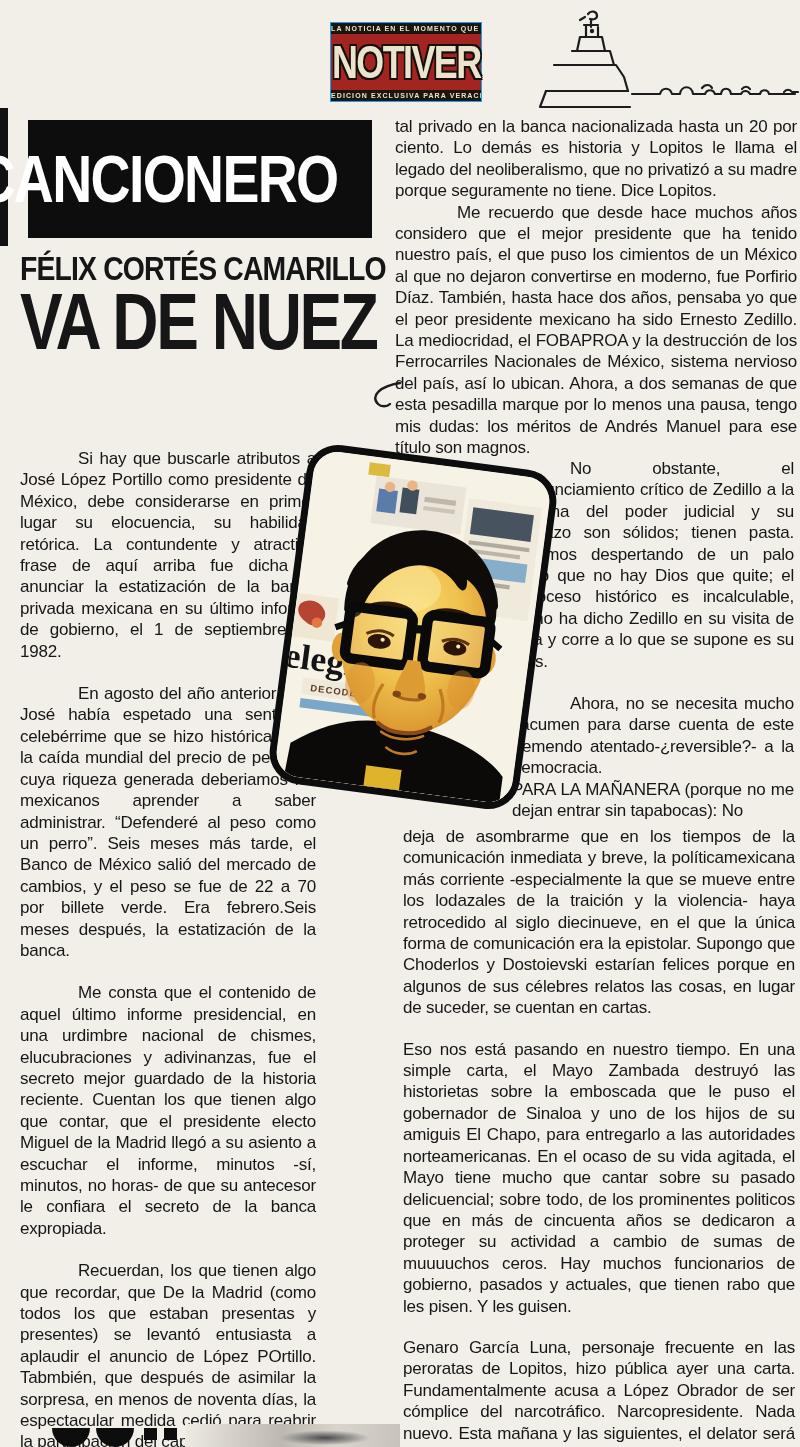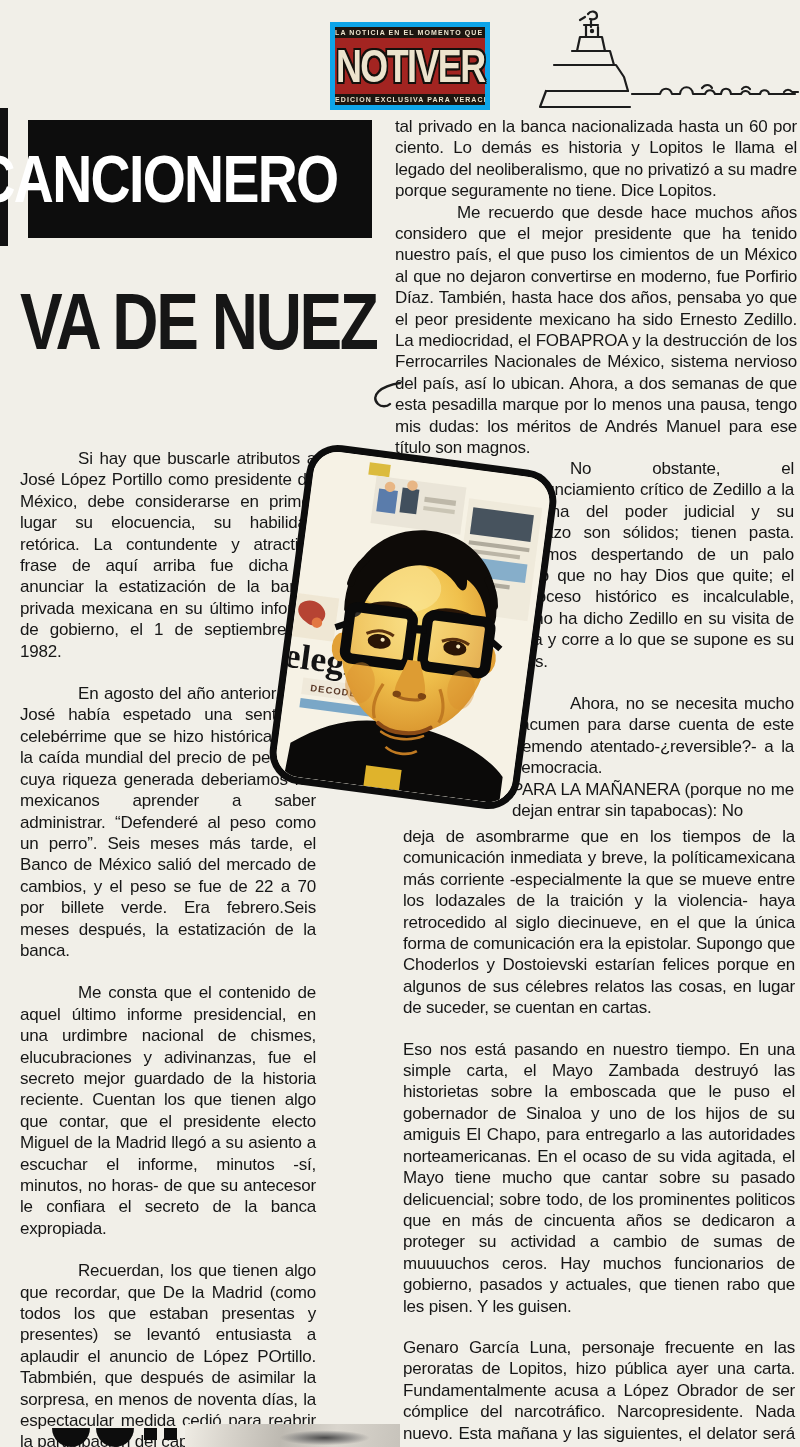--- a/index.html
+++ b/index.html
@@ -3,21 +3,21 @@
 <meta charset="utf-8">
 <style>
   html,body{margin:0;padding:0;background:#d8d6d0;}
   .page{
     position:relative;width:800px;height:1447px;margin:0 auto;
     background:#f1efe8;overflow:hidden;
     font-family:"Liberation Sans", sans-serif;color:#161616;
   }
   
   .logo-box{position:absolute;left:330px;top:22px;width:150px;height:78px;
-    background:#a32421;border:5px solid #0ea5e9;display:flex;flex-direction:column;}
+    background:#a32421;border:1px solid #0ea5e9;display:flex;flex-direction:column;}
   .logo-strip{background:#1c150f;color:#ece3cd;font-size:7px;font-weight:bold;
     letter-spacing:1.1px;text-align:center;padding:2px 0;white-space:nowrap;overflow:hidden;}
   .logo-word{flex:1;display:flex;align-items:center;justify-content:center;}
   .logo-word span{
     display:inline-block;font-weight:bold;font-size:46px;line-height:1;
     color:#ece3cd;transform:scaleX(0.78);letter-spacing:-2px;
     text-shadow:-2px -2px 0 #14100c,2px -2px 0 #14100c,-2px 2px 0 #14100c,2px 2px 0 #14100c,0 2px 0 #14100c,2px 0 0 #14100c;
   }
   .skyline{position:absolute;left:492px;top:4px;width:308px;height:110px;}
   
@@ -94,31 +94,32 @@
       <path d="M140,90 h28 c2,-7 10,-7 12,0 h8 c1,-9 12,-9 13,0 h12 c2,-5 8,-5 10,0 h6 c1,-7 9,-7 10,0 h10 c2,-4 7,-4 9,0 h10 c1,-5 8,-5 9,0 h26"></path>
       <path d="M210,84 c3,-4 8,-4 10,0 M250,85 c2,-3 6,-3 8,0"></path>
       <path d="M292,88 c2,-3 6,-3 8,0 h6"></path>
     </g>
   </svg>
 
   <div class="left-rail"></div>
   <div class="section-box">
     <span>CANCIONERO</span>
   </div>
+  <div class="author"><span>FÉLIX CORTÉS CAMARILLO</span></div>
   <div class="headline"><span>VA DE NUEZ</span></div>
 
   <div class="col-left bodytext">
     <p>Si hay que buscarle atributos a José López Portillo como presidente de México, debe considerarse en primer lugar su elocuencia, su habilidad retórica. La contundente y atractiva  frase de aquí arriba fue dicha al anunciar la estatización de la banca privada mexicana en su último informe de gobierno, el 1 de septiembre de 1982.</p>
     <p>En agosto del año anterior, Don José había espetado una sentencia celebérrime que se hizo histórica,  ante la caída mundial del precio de petróleo, cuya riqueza generada deberiamos los mexicanos aprender a saber administrar. “Defenderé al peso como un perro”. Seis meses más tarde, el Banco de México salió del mercado de cambios, y el peso se fue de 22 a 70 por billete verde. Era febrero.Seis meses después, la estatización de la banca.</p>
     <p>Me consta que el contenido de aquel último informe presidencial, en una urdimbre nacional de chismes, elucubraciones y adivinanzas, fue el secreto mejor guardado de la historia reciente. Cuentan los que tienen algo que contar, que el presidente electo Miguel de la Madrid llegó a su asiento a escuchar el informe, minutos -sí, minutos, no horas- de que su antecesor le confiara el secreto de la banca expropiada.</p>
     <p>Recuerdan, los que tienen algo que recordar, que De la Madrid (como todos los que estaban presentas y presentes) se levantó entusiasta a aplaudir el anuncio de López POrtillo. Tabmbién, que después de asimilar la sorpresa, en menos de noventa días, la espectacular medida cedió para reabrir la participación del capi-</p>
   </div>
 
   <div class="col-right-top bodytext">
-    <p class="cont">tal privado en la banca nacionalizada hasta un 60 por ciento.  Lo demás es historia y Lopitos le llama el legado del neoliberalismo, que no privatizó a su madre porque seguramente no tiene. Dice Lopitos.</p>
+    <p class="cont">tal privado en la banca nacionalizada hasta un 20 por ciento.  Lo demás es historia y Lopitos le llama el legado del neoliberalismo, que no privatizó a su madre porque seguramente no tiene. Dice Lopitos.</p>
     <p class="ind">Me recuerdo que desde hace muchos años considero que el mejor presidente que ha tenido nuestro país, el que puso los cimientos de un México al que no dejaron convertirse en moderno, fue Porfirio Díaz. También, hasta hace dos años, pensaba yo que el peor presidente mexicano ha sido Ernesto Zedillo. La mediocridad, el FOBAPROA y la destrucción de los Ferrocarriles Nacionales de México, sistema nervioso del país, así lo ubican. Ahora, a dos semanas de que esta pesadilla marque por lo menos una pausa,  tengo mis dudas: los méritos de Andrés Manuel para ese título son magnos.</p>
   </div>
 
   <div class="col-beside bodytext">
     <p class="ind">No obstante, el pronunciamiento crítico de Zedillo a la reforma del poder judicial y su rechazo son sólidos; tienen pasta. Estamos despertando de un palo dado que no hay Dios que quite; el retroceso histórico es incalculable, como ha dicho Zedillo en su visita de pisa y corre a lo que se supone es su país.</p>
     <p class="ind gap">Ahora, no se necesita mucho cacumen para darse cuenta de este tremendo atentado-¿reversible?-  a la democracia.</p>
     <p>PARA LA MAÑANERA (porque no me dejan entrar sin tapabocas): No</p>
   </div>
 
   <div class="col-bottom bodytext">

